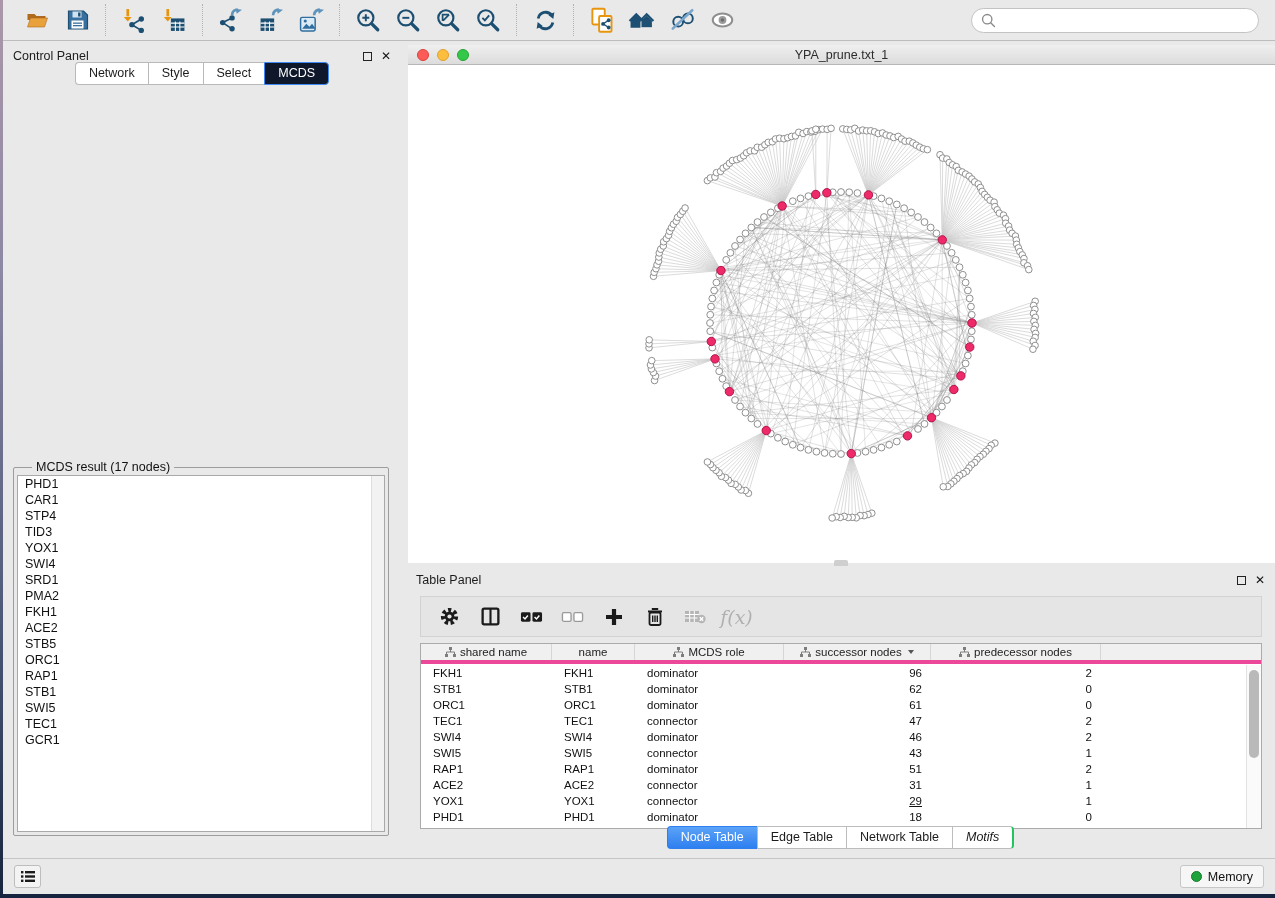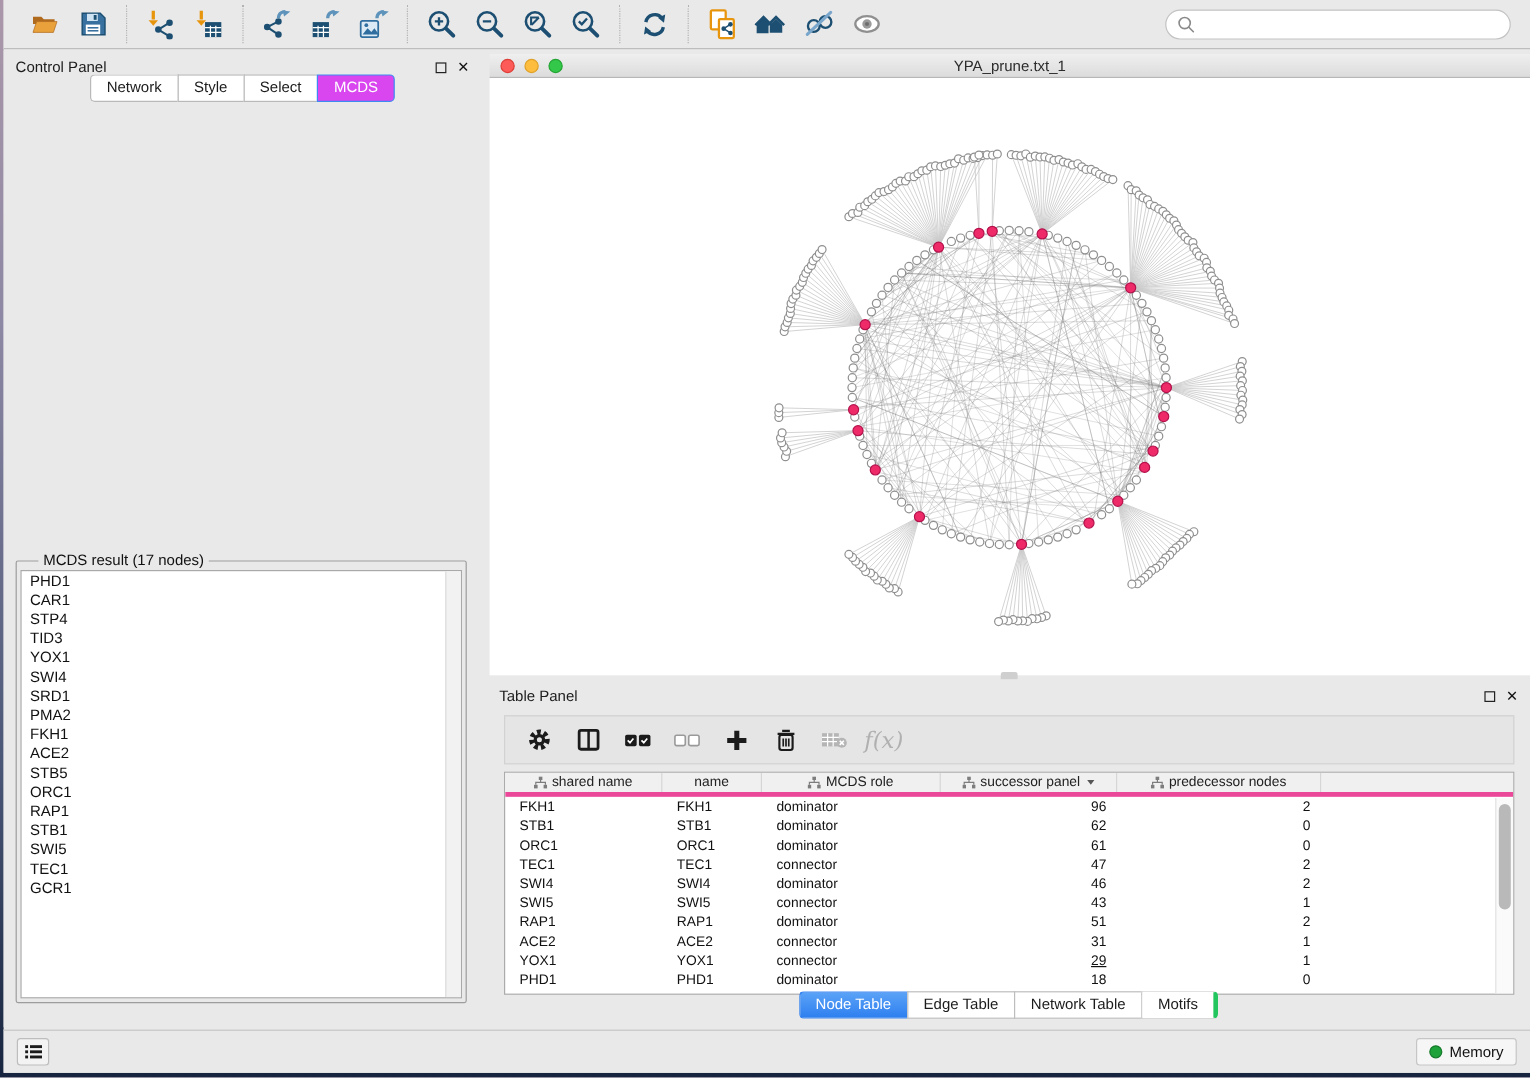--- a/index.html
+++ b/index.html
@@ -26,21 +26,21 @@
   .panel-title { font-size:12.5px; color:#1c1c1c; }
   .win-btns { margin-left:auto; display:flex; align-items:center; gap:9px; }
   .float-btn { width:9px; height:9px; border:1.4px solid #222; display:inline-block; cursor:pointer; }
   .close-btn { font-size:12px; font-weight:bold; color:#111; cursor:pointer; line-height:1; }
 
   .cp-tabs { position:absolute; top:20px; left:0; right:0; display:flex; justify-content:center; z-index:2; }
   .seg-tab { font-size:12.5px; padding:3px 13px; background:#fff; border:1px solid #b9b9b9;
     border-right:none; color:#1c1c1c; cursor:pointer; line-height:15px; }
   .seg-tab:first-child { border-radius:4px 0 0 4px; }
   .seg-tab:last-child { border-radius:0 4px 4px 0; border-right:1px solid #b9b9b9; }
-  .seg-tab.active { background:#d946ef; border-color:#3d8bf2; color:#fff; }
+  .seg-tab.active { background:#0f172a; border-color:#3d8bf2; color:#fff; }
 
   .cp-box { position:absolute; top:42px; left:8px; right:8px; height:372px;
     border:1px solid #c2c2c2; border-radius:6px; background:#e7e7e7; }
   .opt-label { text-align:center; margin-top:33px; font-size:13px; color:#1a1a1a; }
   .dropdown { position:relative; margin:12px auto 0; width:312px; height:23px; background:#fff;
     border:1px solid #b3b3b3; border-radius:4px; display:flex; align-items:center; cursor:pointer; }
   .dropdown-value { font-size:12.5px; color:#1a1a1a; padding-left:9px; flex:1; white-space:nowrap; }
   .dropdown-cap { width:19px; height:23px; margin:-1px -1px -1px 0; background:linear-gradient(#6aaefc,#3b82f0);
     border-radius:0 4px 4px 0; display:flex; flex-direction:column; align-items:center; justify-content:center; gap:1px; }
   .chev-up { width:0;height:0;border-left:3.5px solid transparent;border-right:3.5px solid transparent;border-bottom:4px solid #fff; }
@@ -98,21 +98,21 @@
   .td.left { padding-left:12px; text-align:left; }
   .td.right { padding-right:9px; text-align:right; }
   .tscroll { position:absolute; top:21px; right:0; bottom:0; width:15px; background:#fafafa;
     border-left:1px solid #e2e2e2; }
   .tthumb { position:absolute; top:5px; left:2px; width:10px; height:88px; background:#b9b9b9; border-radius:5px; cursor:pointer; }
 
   .bottom-tabs { position:absolute; bottom:7px; left:0; right:0; display:flex; justify-content:center; }
   .bt-tab { font-size:12.5px; padding:3px 13px; background:#fff; border:1px solid #bdbdbd; border-right:none;
     color:#1c1c1c; cursor:pointer; line-height:15px; }
   .bt-tab:first-child { border-radius:4px 0 0 4px; }
-  .bt-tab:last-child { border-radius:0 4px 4px 0; border-right:4px solid #22c55e; }
+  .bt-tab:last-child { border-radius:0 4px 4px 0; border-right:2px solid #22c55e;font-style:italic; }
   .bt-tab.active { background:linear-gradient(#5ba3f7,#2e7ff0); border-color:#2e7ff0; color:#fff; }
 
   
   .statusbar { position:absolute; left:0; right:0; bottom:0; height:36px; background:#e9e9e9;
     border-top:1px solid #c5c5c5; display:flex; align-items:center; padding:0 11px; }
   .list-btn { width:27px; height:23px; background:#f3f3f3; border:1px solid #bdbdbd; border-radius:3px;
     display:flex; align-items:center; justify-content:center; cursor:pointer; }
   .memory-btn { margin-left:auto; height:23px; display:flex; align-items:center; gap:6px; background:#f6f6f6;
     border:1px solid #c6c6c6; border-radius:3px; padding:0 10px; cursor:pointer; }
   .mem-dot { width:11px; height:11px; border-radius:50%; background:#1ea33b; border:1px solid #157a2b; }
@@ -1116,21 +1116,21 @@
             </div>
             <div class="th" style="width: 147px;">
               <svg width="11" height="11" viewBox="0 0 11 11">
                 <g fill="#7d7d7d">
                   <rect x="4" y="0" width="3" height="3"></rect>
                   <rect x="0" y="7" width="3" height="3"></rect>
                   <rect x="8" y="7" width="3" height="3"></rect>
                 </g>
                 <path d="M5.5 3v2M1.5 7V5h8v2" stroke="#7d7d7d" fill="none"></path>
               </svg>
-              <span>successor panel</span>
+              <span>successor nodes</span>
               <span class="sort-dn"></span>
             </div>
             <div class="th" style="width: 170px;">
               <svg width="11" height="11" viewBox="0 0 11 11">
                 <g fill="#7d7d7d">
                   <rect x="4" y="0" width="3" height="3"></rect>
                   <rect x="0" y="7" width="3" height="3"></rect>
                   <rect x="8" y="7" width="3" height="3"></rect>
                 </g>
                 <path d="M5.5 3v2M1.5 7V5h8v2" stroke="#7d7d7d" fill="none"></path>

